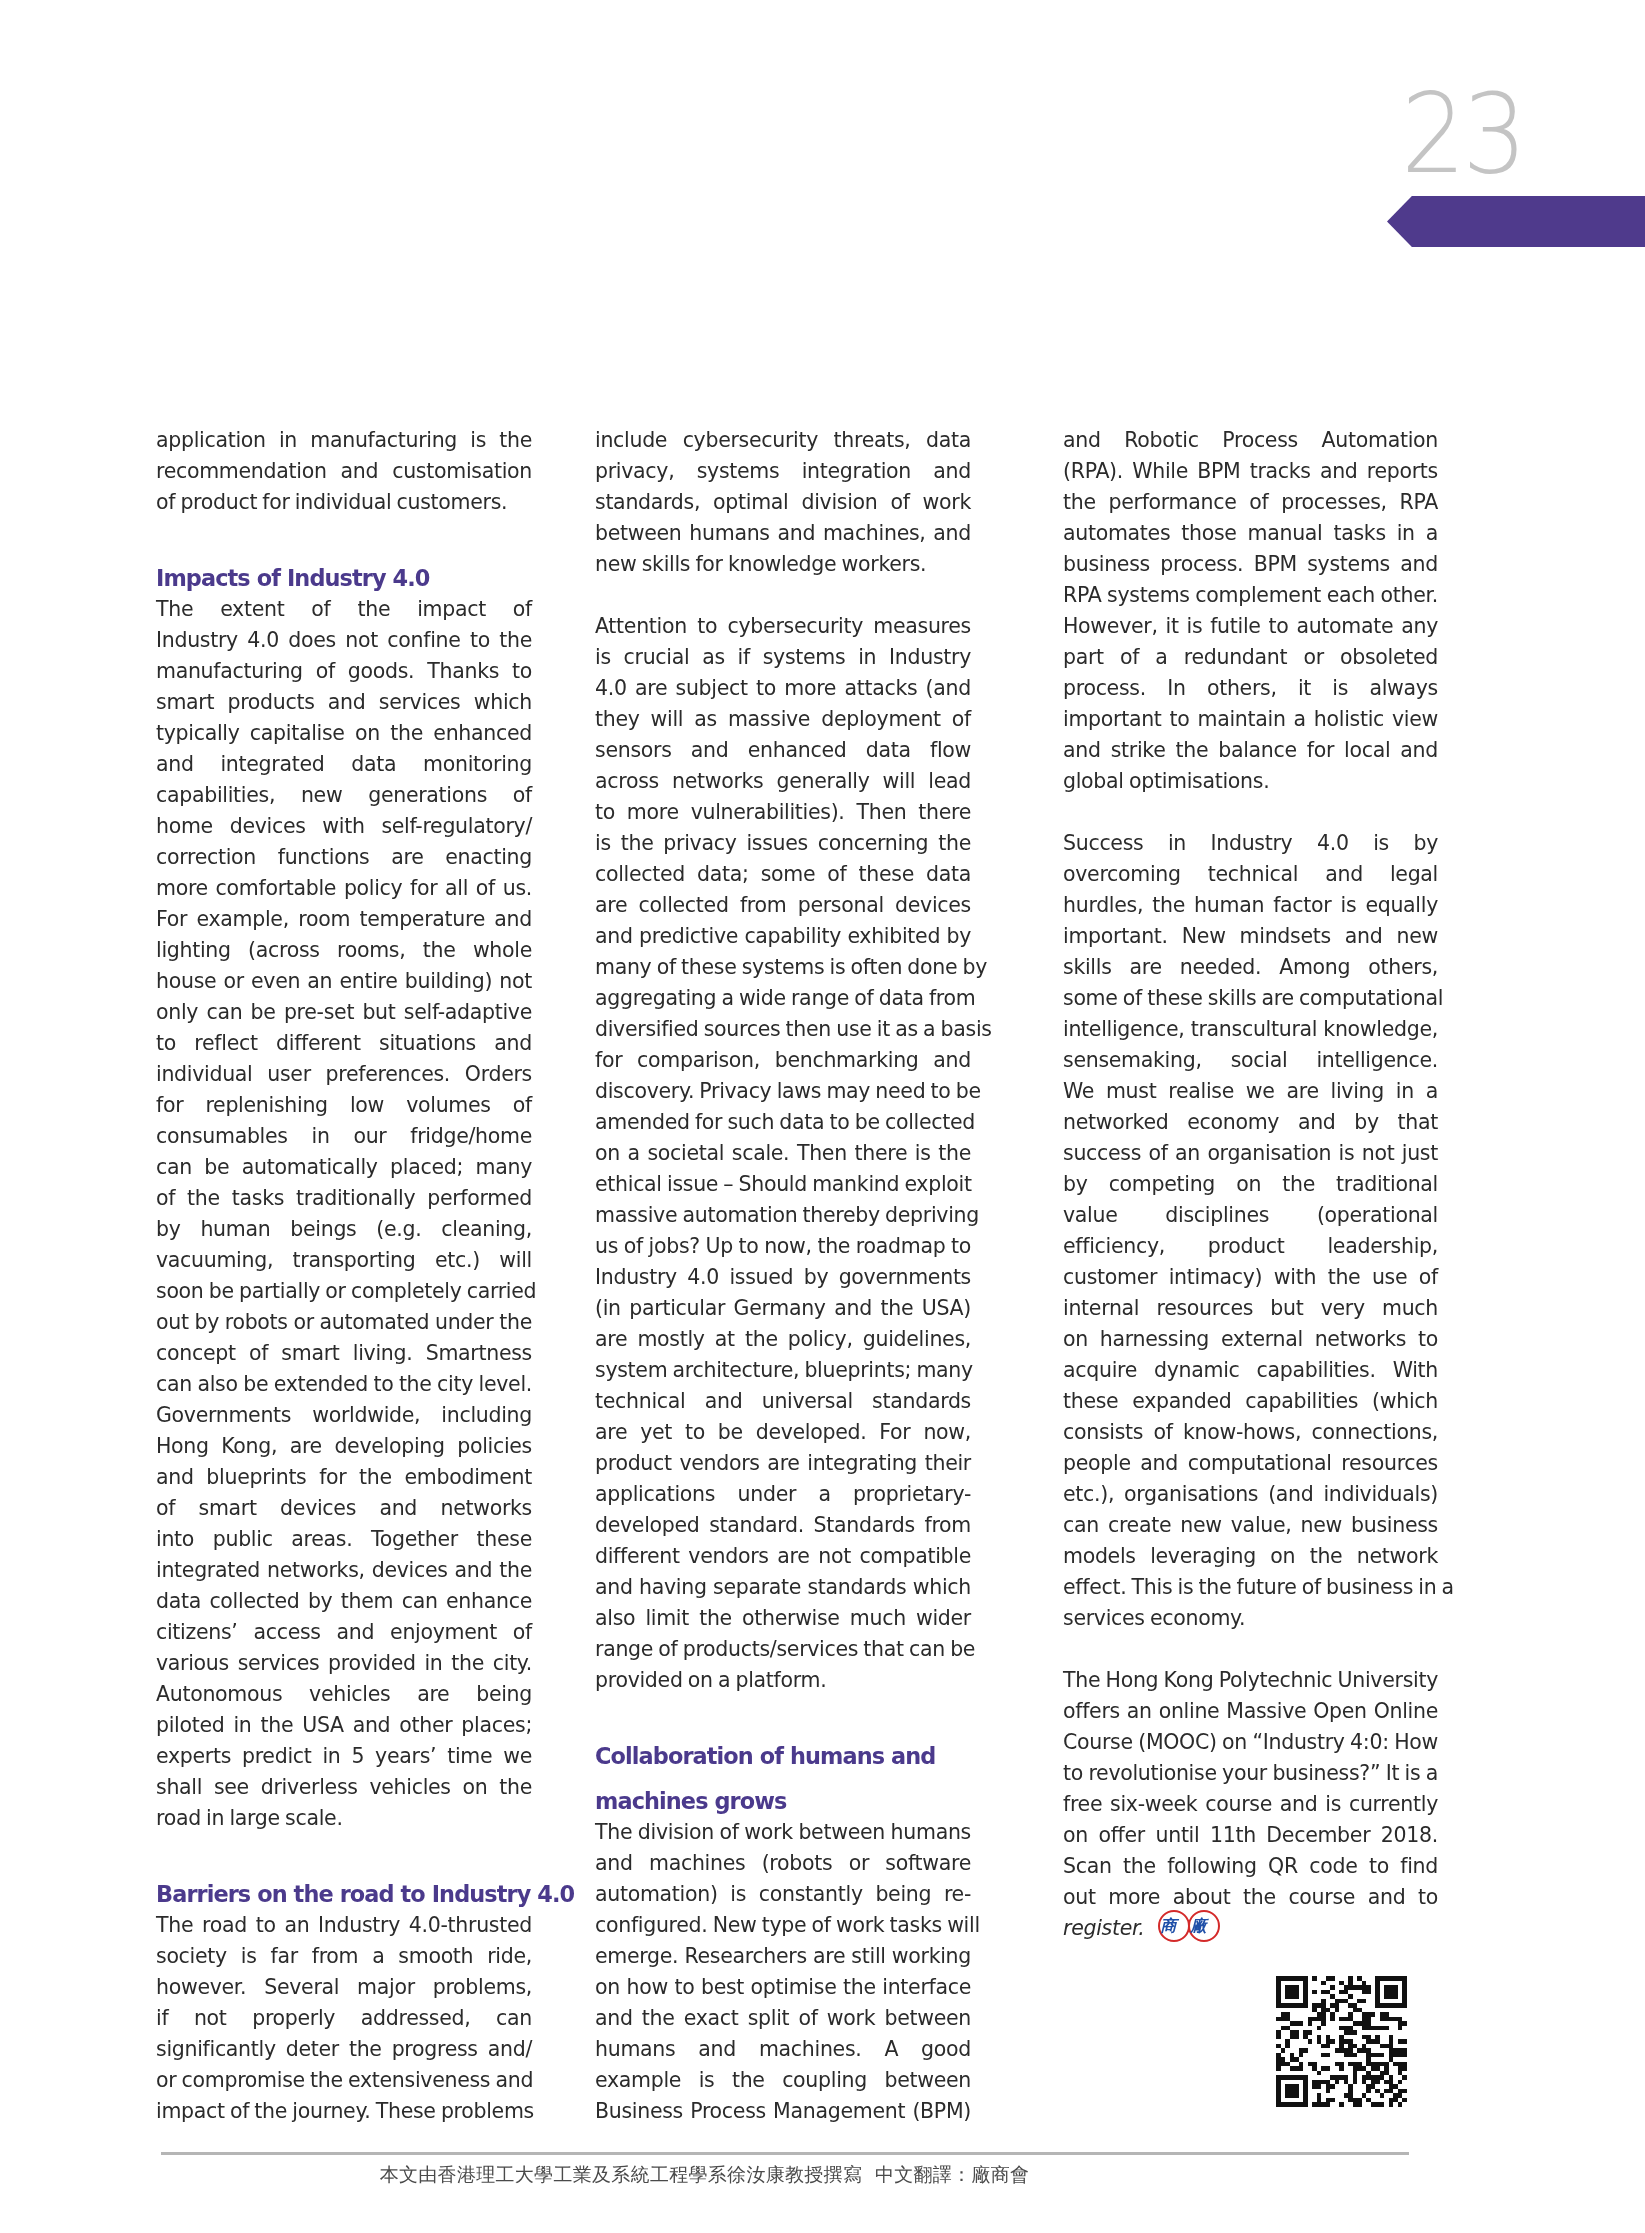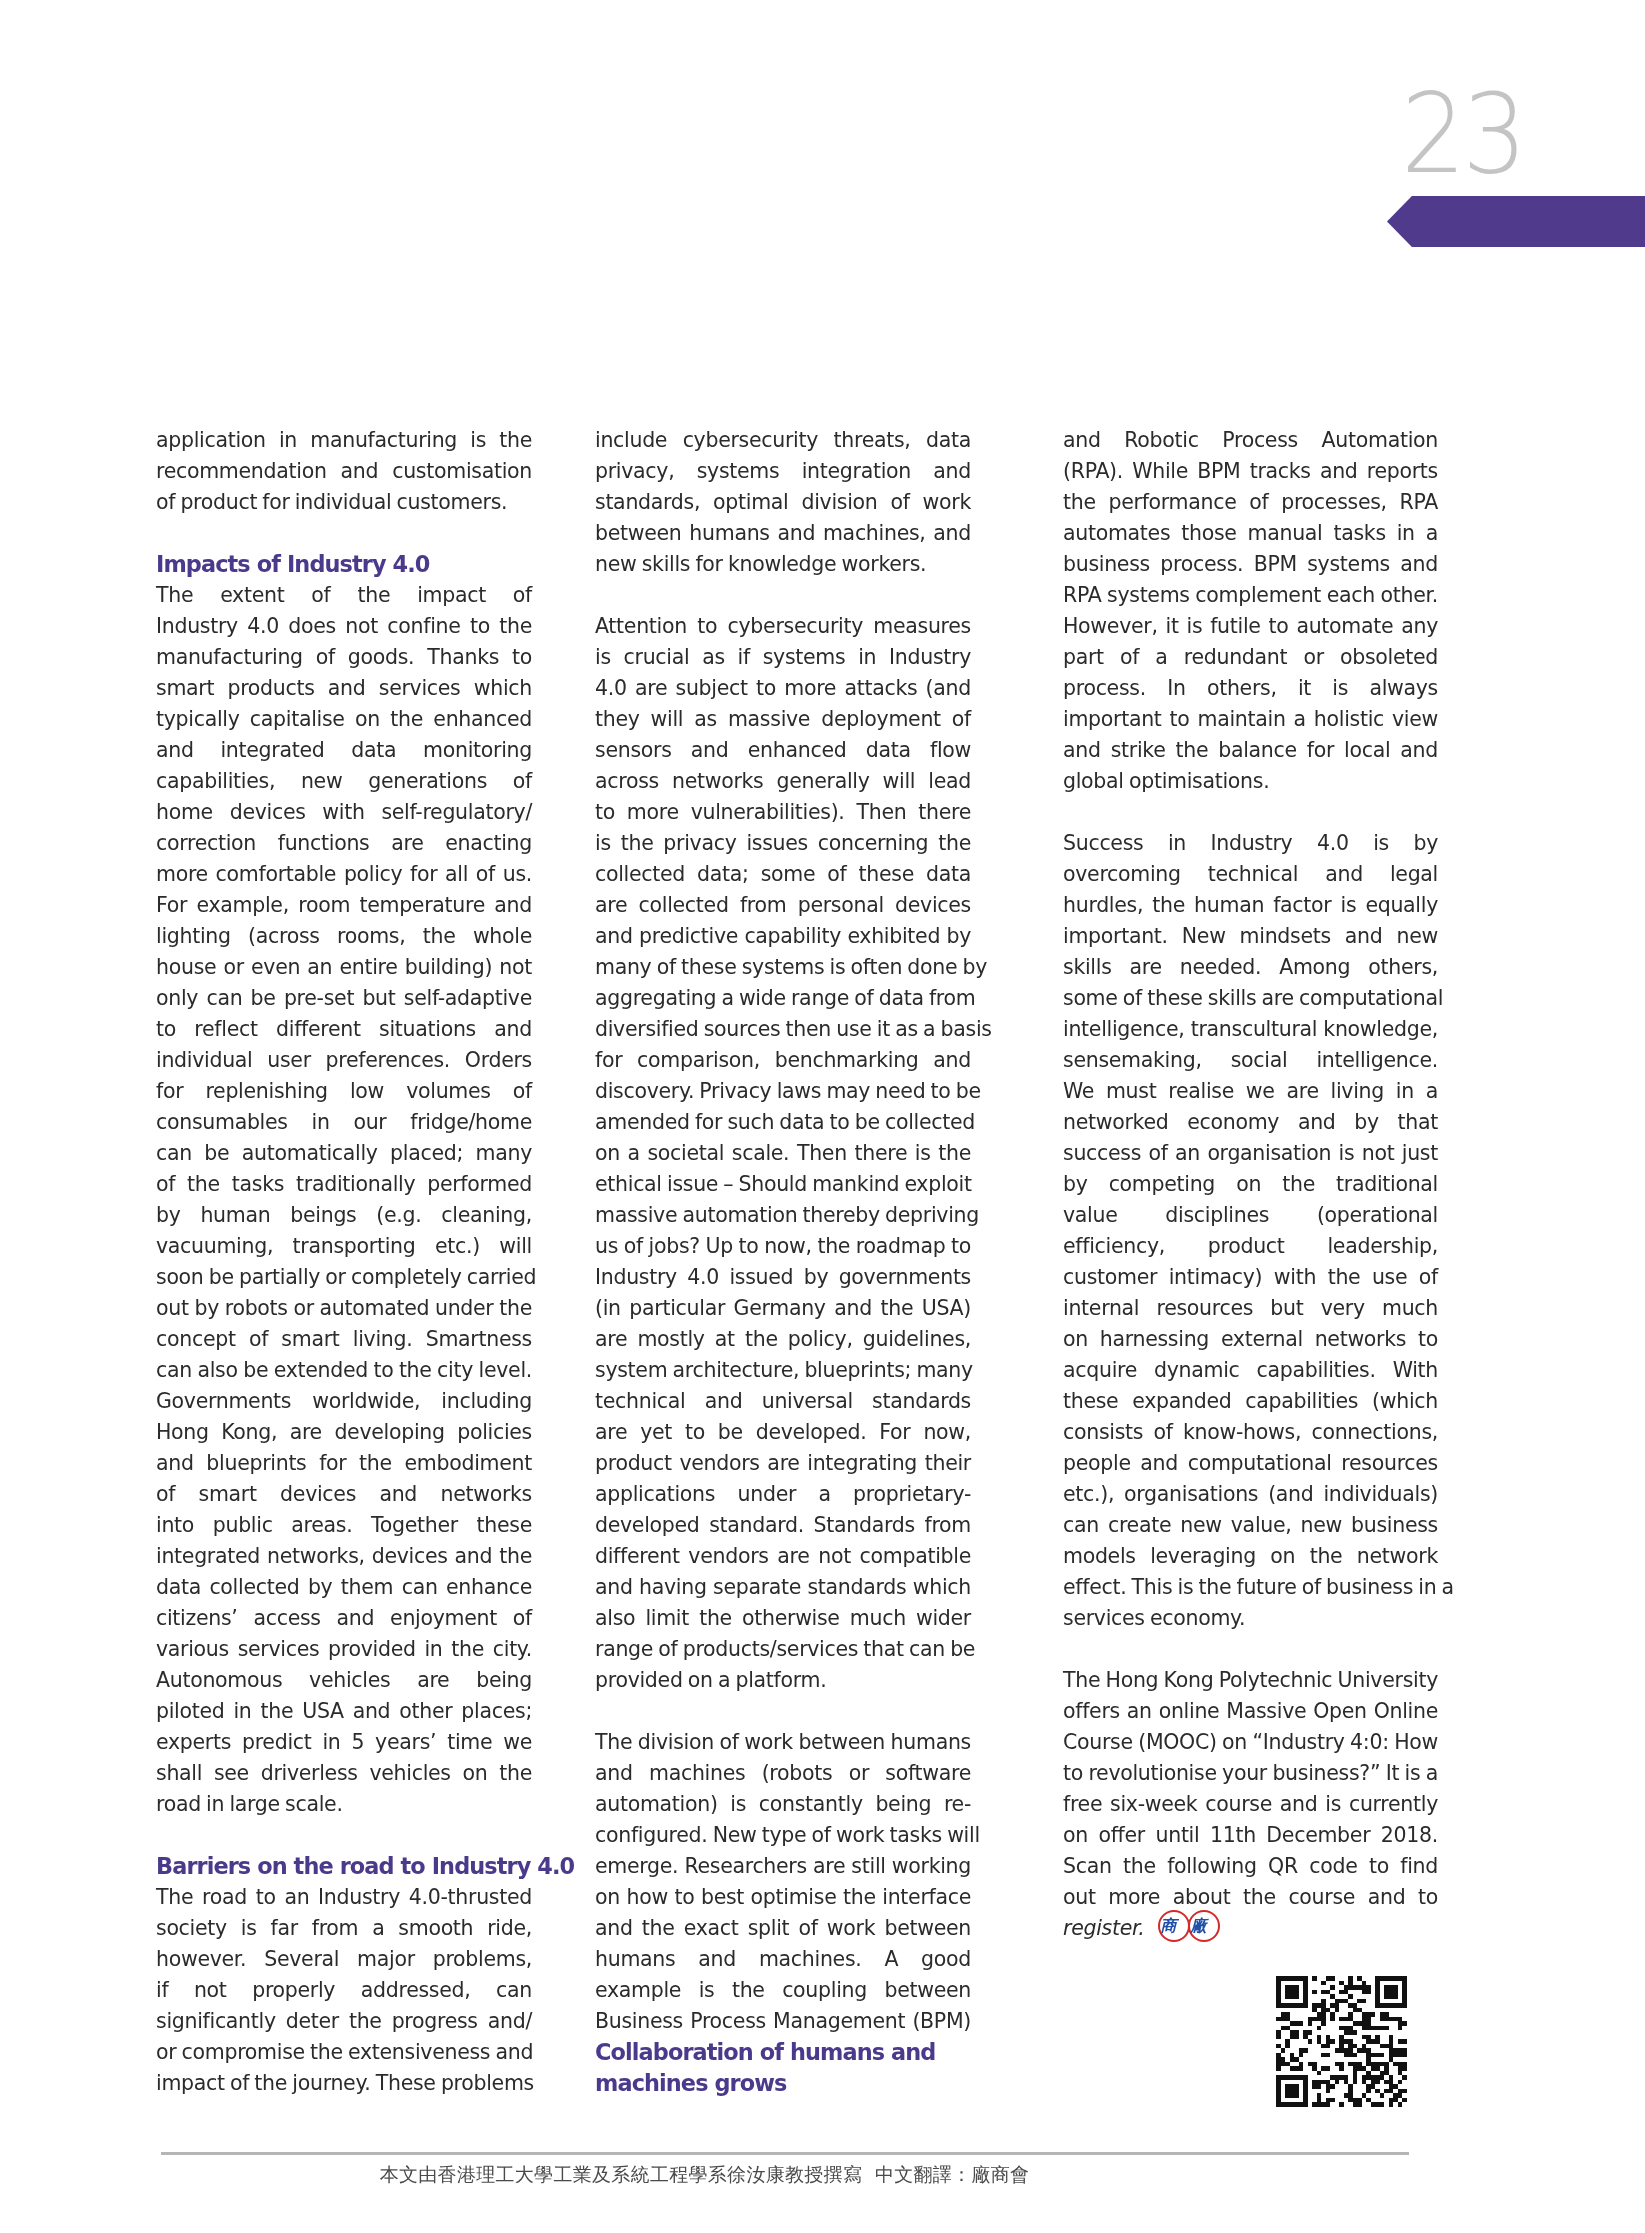--- a/index.html
+++ b/index.html
@@ -12,21 +12,21 @@
   .col { position: absolute; top: 425px; width: 376px; }
   .col-1 { left: 156px; }
   .col-2 { left: 595px; }
   .col-3 { left: 1063px; width: 375px; }
   .line { display: block; font-size: 20.5px; line-height: 31px; height: 31px;
           white-space: nowrap; text-align: justify; text-align-last: justify;
           letter-spacing: -0.3px; word-spacing: -1px; overflow: visible; }
   .line.last { text-align-last: left; }
   .gap { display: block; height: 31px; }
   .heading { display: block; font-size: 22.4px; line-height: 31px; height: 31px;
-             font-weight: bold; color: #4b3a8c; letter-spacing: -0.9px; white-space: nowrap; }
+             font-weight: bold; color: #4b3a8c; letter-spacing: -0.9px; white-space: nowrap; margin-top: 14px; }
   .stamp { display: inline-block; position: relative; width: 64px; height: 32px;
            vertical-align: middle; margin-left: 14px; top: -3px; }
   .stamp span { position: absolute; top: 0; width: 28px; height: 28px; border: 2px solid #d42a2a;
                 border-radius: 50%; font-size: 16px; line-height: 28px; text-align: center;
                 color: #1f4fa8; font-weight: bold; font-family: "DejaVu Sans", sans-serif; }
   .stamp .s1 { left: 0; }
   .stamp .s2 { left: 30px; }
   .qr { position: absolute; left: 1276px; top: 1976px; width: 131px; height: 131px; }
   .footer-rule { position: absolute; left: 161px; top: 2152px; width: 1248px; height: 3px; background: #b5b5b5; }
   .footer-text { position: absolute; left: 0; top: 2161px; width: 1409px; text-align: center;
@@ -148,34 +148,34 @@
       <span class="line">applications under a proprietary-</span>
       <span class="line">developed standard. Standards from</span>
       <span class="line">different vendors are not compatible</span>
       <span class="line">and having separate standards which</span>
       <span class="line">also limit the otherwise much wider</span>
       <span class="line">range of products/services that can be</span>
       <span class="line last">provided on a platform.</span>
     </div>
     <span class="gap"></span>
     <div>
+      <span class="heading">Collaboration of humans and</span>
+      <span class="heading">machines grows</span>
+    </div>
+    <div>
       <span class="line">The division of work between humans</span>
       <span class="line">and machines (robots or software</span>
       <span class="line">automation) is constantly being re-</span>
       <span class="line">configured. New type of work tasks will</span>
       <span class="line">emerge. Researchers are still working</span>
       <span class="line">on how to best optimise the interface</span>
       <span class="line">and the exact split of work between</span>
       <span class="line">humans and machines. A good</span>
       <span class="line">example is the coupling between</span>
       <span class="line">Business Process Management (BPM)</span>
-    </div>
-    <div>
-      <span class="heading">Collaboration of humans and</span>
-      <span class="heading">machines grows</span>
     </div>
   </div>
 <div class="col col-3">
     <div>
       <span class="line">and Robotic Process Automation</span>
       <span class="line">(RPA). While BPM tracks and reports</span>
       <span class="line">the performance of processes, RPA</span>
       <span class="line">automates those manual tasks in a</span>
       <span class="line">business process. BPM systems and</span>
       <span class="line">RPA systems complement each other.</span>

